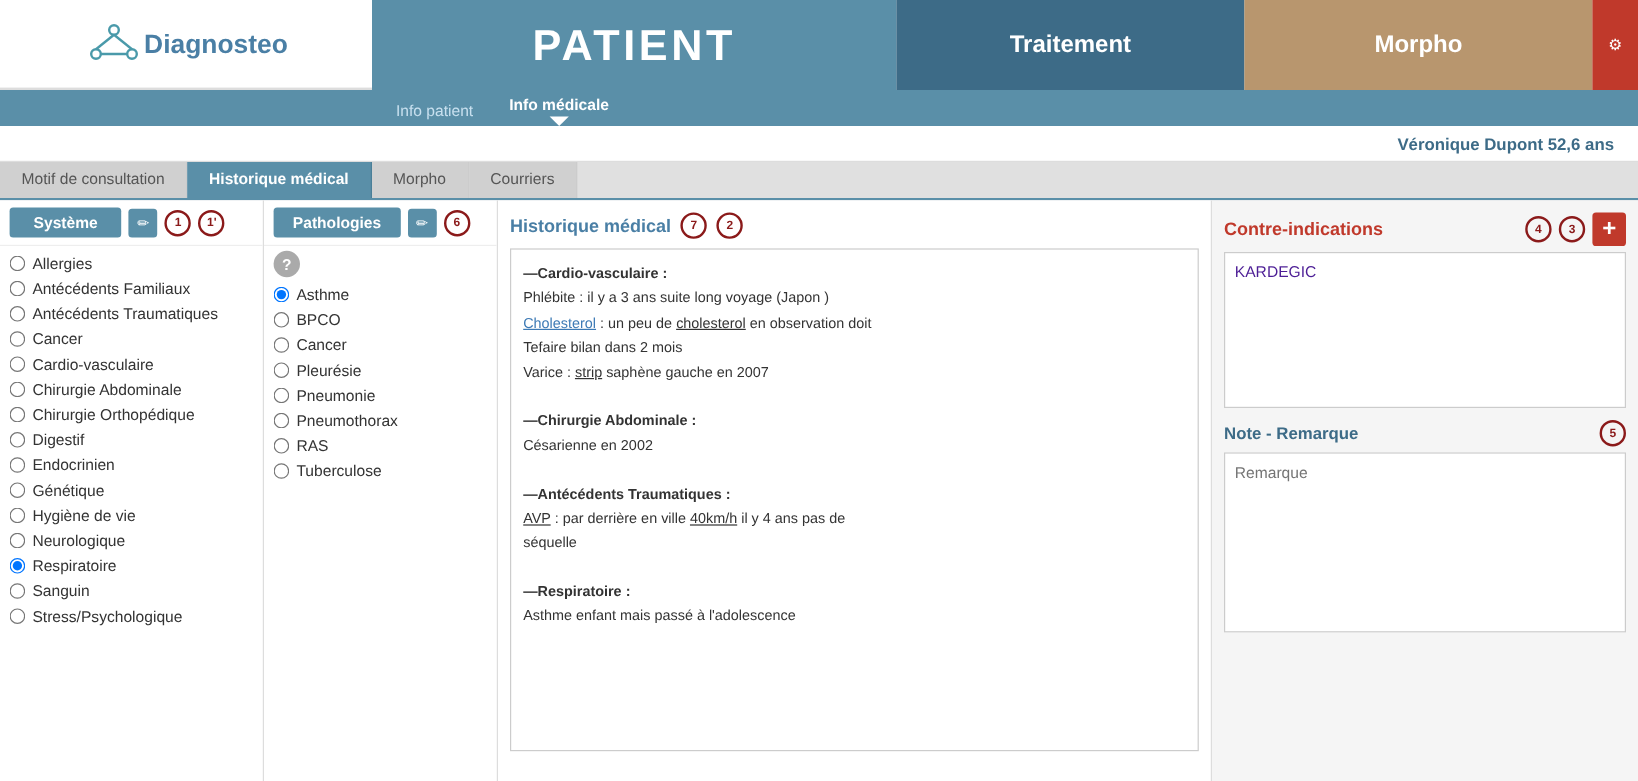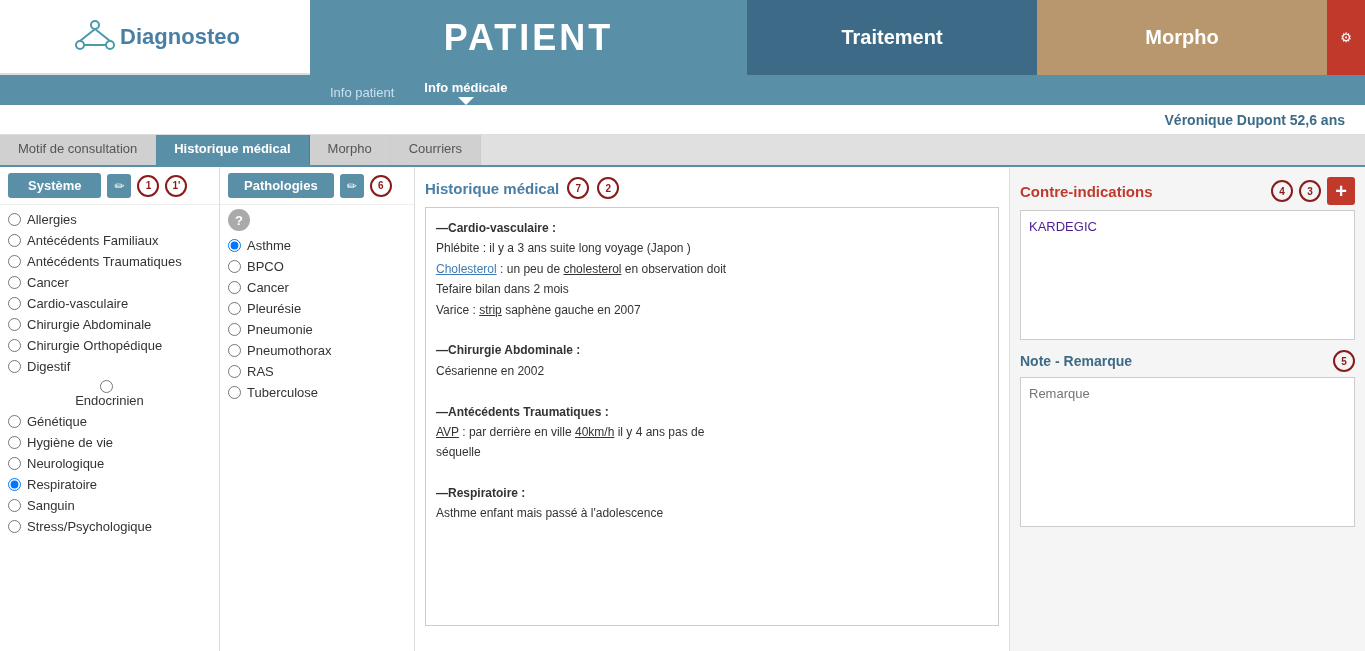--- a/index.html
+++ b/index.html
@@ -101,21 +101,21 @@
           <span>Chirurgie Abdominale</span>
         </div>
         <div style="display: flex; align-items: center; padding: 3px 0px; font-size: 13px; color: rgb(51, 51, 51); cursor: pointer;">
           <input type="radio" name="systeme" style="margin-right: 6px;">
           <span>Chirurgie Orthopédique</span>
         </div>
         <div style="display: flex; align-items: center; padding: 3px 0px; font-size: 13px; color: rgb(51, 51, 51); cursor: pointer;">
           <input type="radio" name="systeme" style="margin-right: 6px;">
           <span>Digestif</span>
         </div>
-        <div style="display: flex; align-items: center; padding: 3px 0px; font-size: 13px; color: rgb(51, 51, 51); cursor: pointer; flex-direction: column;">
+        <div style="display: flex; align-items: center; padding: 3px 0px; font-size: 13px; color: rgb(51, 51, 51); cursor: pointer;">
           <input type="radio" name="systeme" style="margin-right: 6px;">
           <span>Endocrinien</span>
         </div>
         <div style="display: flex; align-items: center; padding: 3px 0px; font-size: 13px; color: rgb(51, 51, 51); cursor: pointer;">
           <input type="radio" name="systeme" style="margin-right: 6px;">
           <span>Génétique</span>
         </div>
         <div style="display: flex; align-items: center; padding: 3px 0px; font-size: 13px; color: rgb(51, 51, 51); cursor: pointer;">
           <input type="radio" name="systeme" style="margin-right: 6px;">
           <span>Hygiène de vie</span>

